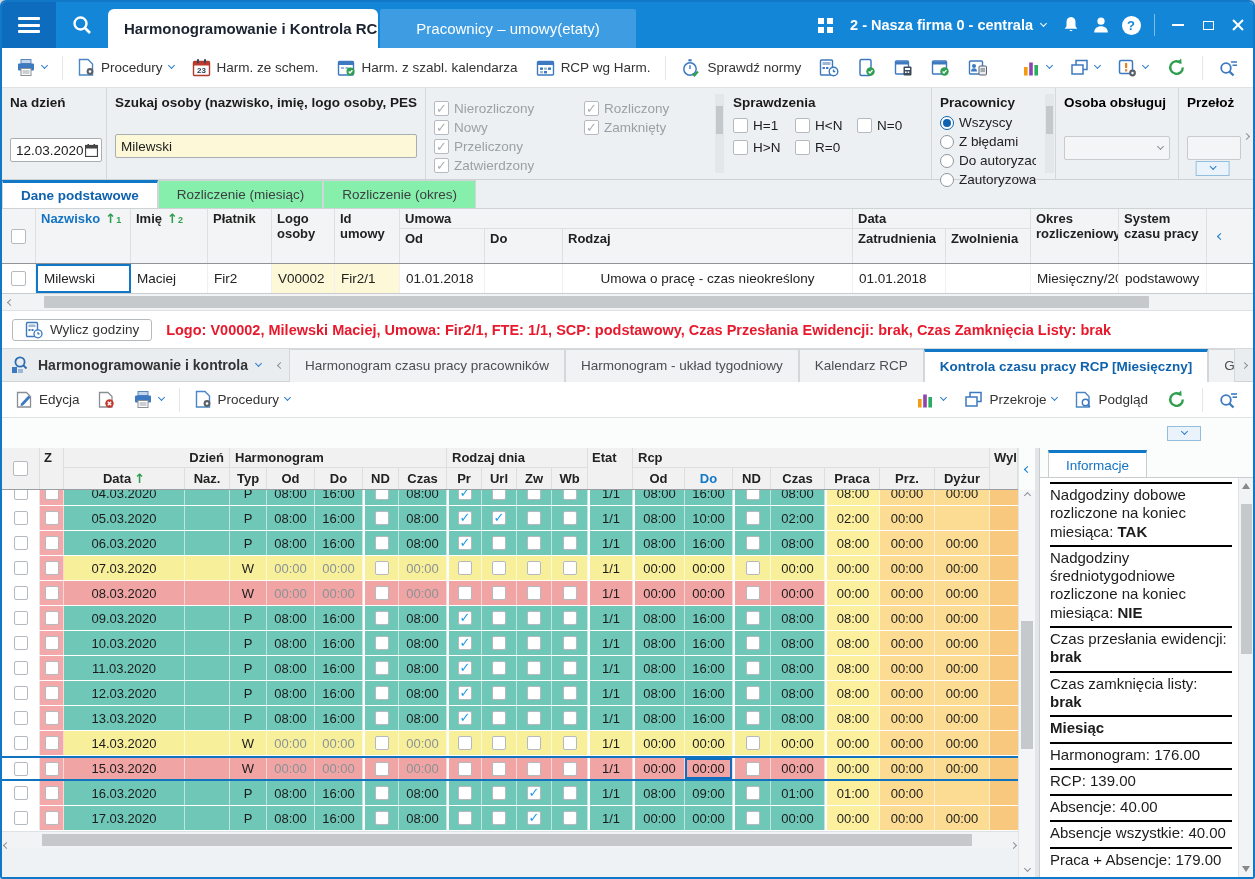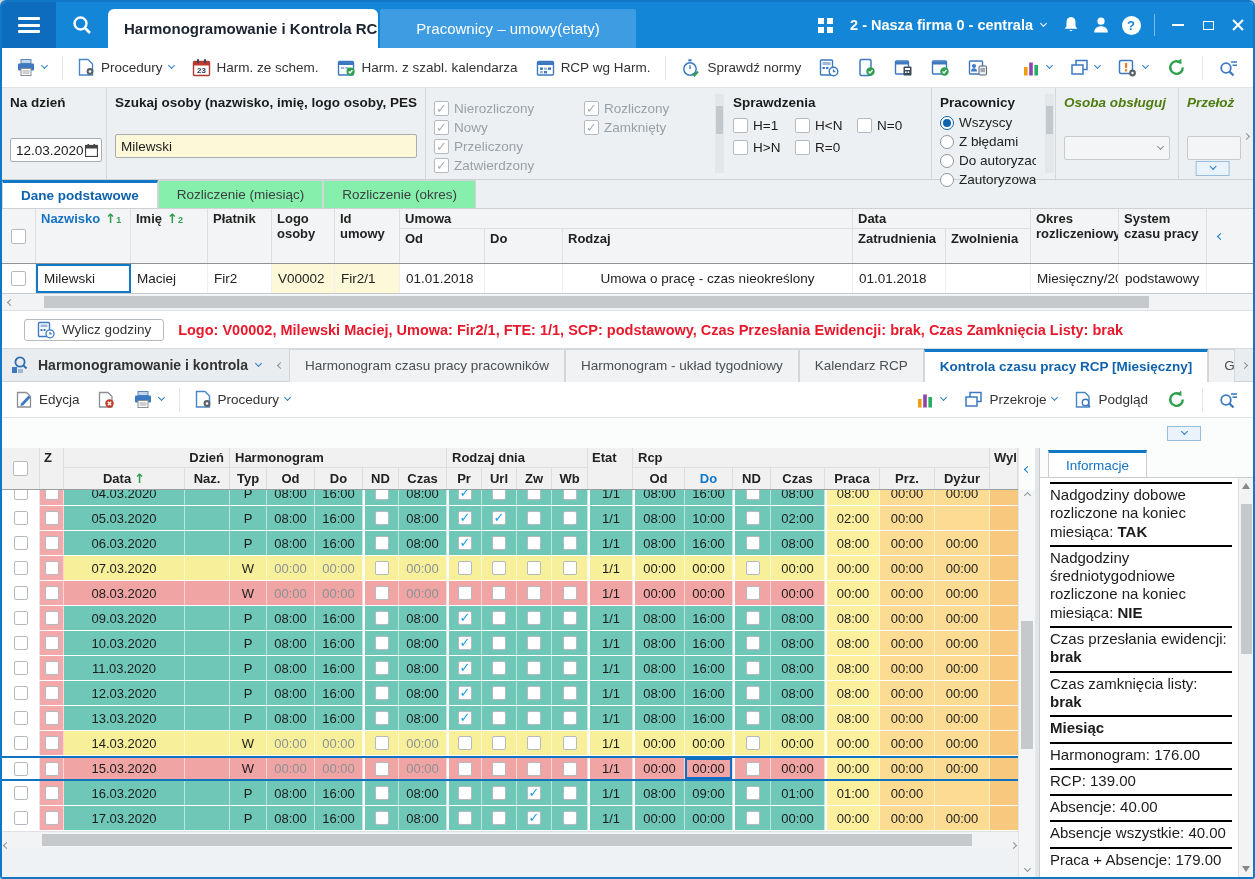--- a/index.html
+++ b/index.html
@@ -39,21 +39,21 @@
   .tbtn{display:flex;align-items:center;gap:6px;padding:0 8px;height:32px;border-radius:3px;color:#333;font-size:13.5px;cursor:pointer;white-space:nowrap;}
   .tbtn svg{flex:none;}
   .tbsep{width:1px;height:24px;background:#e4e6e8;margin:0 5px;flex:none;}
   .spacer{flex:1;}
 
   
   .filterbar{height:92px;background:#edf0f2;border-bottom:1px solid #ccd1d4;display:flex;flex:none;font-size:13.5px;}
   .fcol{padding:7px 8px 6px 8px;position:relative;}
   .fdiv{width:1px;background:#d4d8da;flex:none;}
   .flabel{font-weight:bold;color:#1c1c1c;white-space:nowrap;overflow:hidden;display:block;}
-  .flabel.dis{color:#4d7c0f;font-style:italic;}
+  .flabel.dis{color:#000000;}
   .finput{height:24px;border:1px solid #a9aeb3;background:#fff;border-radius:2px;font-size:13.5px;padding:0 5px;font-family:inherit;color:#1c1c1c;width:100%;}
   .finput.yellow{background:#fdf9d8;}
   .finput.dis{background:#f3f5f6;border-color:#c6cbce;}
   .chk-item{display:flex;align-items:flex-end;gap:5px;height:19px;white-space:nowrap;overflow:hidden;}
   .cb{width:15px;height:15px;background:#fff;border:1px solid #b4bac0;border-radius:2px;display:inline-flex;align-items:center;justify-content:center;flex:none;}
   .cb.checked::after{content:"✓";font-family:"DejaVu Sans",sans-serif;color:#1b9be9;font-size:13px;font-weight:bold;line-height:1;margin-top:-1px;}
   .cb.checked.gray::after{color:#a9b0b5;}
   .radio{width:14px;height:14px;border:1px solid #8f969b;border-radius:50%;background:#fff;flex:none;display:inline-block;}
   .radio.sel{border-color:#0f62ad;}
   .radio.sel::after{content:"";display:block;width:8px;height:8px;margin:2px;border-radius:50%;background:#0f62ad;}
@@ -81,21 +81,21 @@
   .t1r .rc{padding:0 6px;height:100%;display:flex;align-items:center;overflow:hidden;white-space:nowrap;border-right:1px solid #f0f0f0;}
   .t1r .ylw{background:#fdf9d8;}
   .t1r .selname{border:2px solid #1178c8;font-weight:normal;}
   .t1r .centered{justify-content:center;}
   .hscroll{height:17px;background:#f2f3f4;border-bottom:1px solid #dfe2e4;position:relative;flex:none;}
   .hscroll .arr{position:absolute;top:0;width:16px;height:100%;display:flex;align-items:center;justify-content:center;}
   .hscroll .thumb{position:absolute;top:2px;height:12px;background:#c6c9cc;border-radius:1px;}
 
   
   .actionbar{height:38px;background:#fff;border-bottom:1px solid #d6dadc;display:flex;align-items:center;padding:0 10px;gap:14px;flex:none;}
-  .wbtn{height:22px;border:1px solid #b6bbbf;border-radius:3px;background:#fff;display:flex;align-items:center;gap:7px;padding:0 12px;font-size:13.5px;color:#333;cursor:pointer;white-space:nowrap;margin-left:12px;}
+  .wbtn{height:22px;border:1px solid #b6bbbf;border-radius:3px;background:#fff;display:flex;align-items:center;gap:7px;padding:0 12px;font-size:13.5px;color:#333;cursor:pointer;white-space:nowrap;}
   .redinfo{color:#e8192c;font-weight:bold;font-size:14.5px;white-space:nowrap;overflow:hidden;}
 
   
   .sectionbar{height:33px;background:#e9edf0;border-bottom:1px solid #cfd4d7;display:flex;align-items:center;flex:none;}
   .modsel{display:flex;align-items:center;gap:8px;padding:0 10px 0 8px;height:33px;font-size:14px;font-weight:bold;color:#333;cursor:pointer;white-space:nowrap;}
   .tab-arrow{width:18px;height:33px;display:flex;align-items:center;justify-content:center;color:#8a9094;}
   .mtab{height:33px;display:flex;align-items:center;padding:0 15px;font-size:13.5px;color:#4a4f52;background:#f0f2f4;border:1px solid #d3d7da;border-bottom:none;cursor:pointer;white-space:nowrap;}
   .mtab.active{background:#fff;border-top:3px solid #1178c8;font-weight:bold;color:#0f62ad;}
   .mtab.cut{width:48px;overflow:hidden;padding-right:0;}
 

